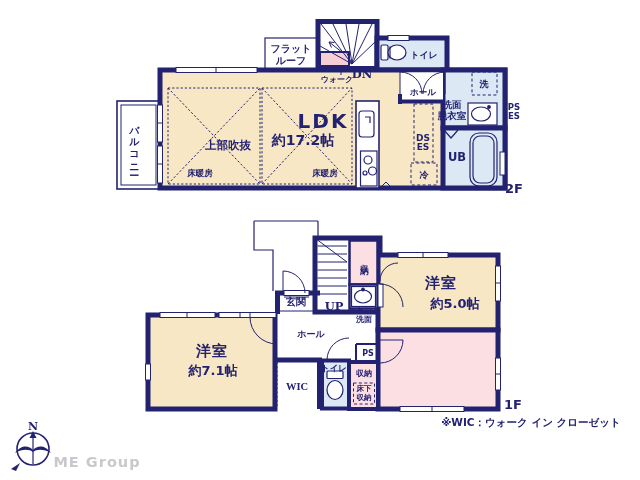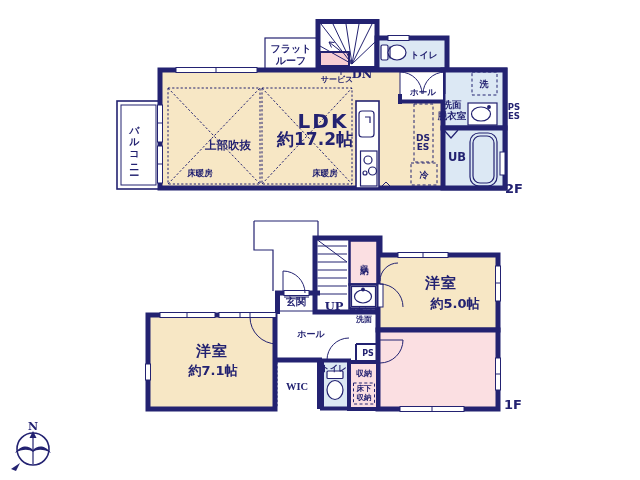--- a/index.html
+++ b/index.html
@@ -181,26 +181,26 @@
     <path class="fN s12" d="M 33 438 L 33 464"></path>
     <path class="fNavy" d="M 33 431 L 29.5 438 L 36.5 438 Z"></path>
     <path class="fNavy" d="M 15 453 C 22 444 29 446 33 450 C 37 446 44 444 51 453 C 44 449 37 449 33 452 C 29 449 22 449 15 453 Z"></path>
     <path class="fNavy" d="M 11 469 L 20 463 L 16 471 Z"></path>
   </g>
 </svg>
 
 <span class="lb vert" style="left:134px;top:145px;font-size:10px;">バルコニー</span>
 <span class="lb" style="left:291px;top:54px;font-size:10px;">フラット
 ルーフ</span>
-<span class="lb" style="left:337px;top:80px;font-size:8px;">サービス</span>
+<span class="lb" style="left:337px;top:80px;font-size:8px;">ウォーク</span>
 <span class="lb it" style="left:362px;top:75px;font-size:11.5px;">DN</span>
 <span class="lb" style="left:424px;top:55px;font-size:9px;">トイレ</span>
 <span class="lb" style="left:423px;top:93px;font-size:8.5px;">ホール</span>
 <span class="lb" style="left:301px;top:121px;font-size:20px;letter-spacing:2px;margin-left:22px;">LDK</span>
-<span class="lb" style="left:303px;top:140px;font-size:17px;margin-left:12px;">約17.2帖</span>
+<span class="lb" style="left:303px;top:140px;font-size:14px;">約17.2帖</span>
 <span class="lb" style="left:228px;top:146px;font-size:11.5px;">上部吹抜</span>
 <span class="lb" style="left:200px;top:174px;font-size:8.5px;">床暖房</span>
 <span class="lb" style="left:325px;top:174px;font-size:8.5px;">床暖房</span>
 <span class="lb" style="left:484px;top:84px;font-size:9px;">洗</span>
 <span class="lb" style="left:452px;top:111px;font-size:9.5px;">洗面
 脱衣室</span>
 <span class="lb" style="left:514px;top:112px;font-size:8.5px;line-height:1.05;">PS
 ES</span>
 <span class="lb" style="left:423px;top:143px;font-size:9px;line-height:1.05;">DS
 ES</span>
@@ -219,15 +219,17 @@
 <span class="lb" style="left:297px;top:387px;font-size:10.5px;font-family:Liberation Serif, serif;">WIC</span>
 <span class="lb" style="left:334px;top:369px;font-size:8.5px;">トイレ</span>
 <span class="lb" style="left:368px;top:354px;font-size:8px;">PS</span>
 <span class="lb" style="left:364px;top:374px;font-size:8px;">収納</span>
 <span class="lb" style="left:364px;top:394px;font-size:7.5px;line-height:1.15;">床下
 収納</span>
 <span class="lb" style="left:441px;top:284px;font-size:15px;letter-spacing:1px;">洋室</span>
 <span class="lb" style="left:441px;top:304px;font-size:13px;margin-left:14px;">約5.0帖</span>
 <span class="lb" style="left:513px;top:405px;font-size:13px;">1F</span>
 
+<span class="lb" style="left:531px;top:422px;font-size:10.5px;white-space:nowrap;">※WIC：ウォーク イン クローゼット</span>
 <span class="lb" style="left:33px;top:427px;font-size:11px;font-family:'DejaVu Serif',serif;">N</span>
+<span class="lb brand" style="left:97px;top:462px;font-size:14.5px;white-space:nowrap;">ME Group</span>
 
 </div>
 
 </body></html>

